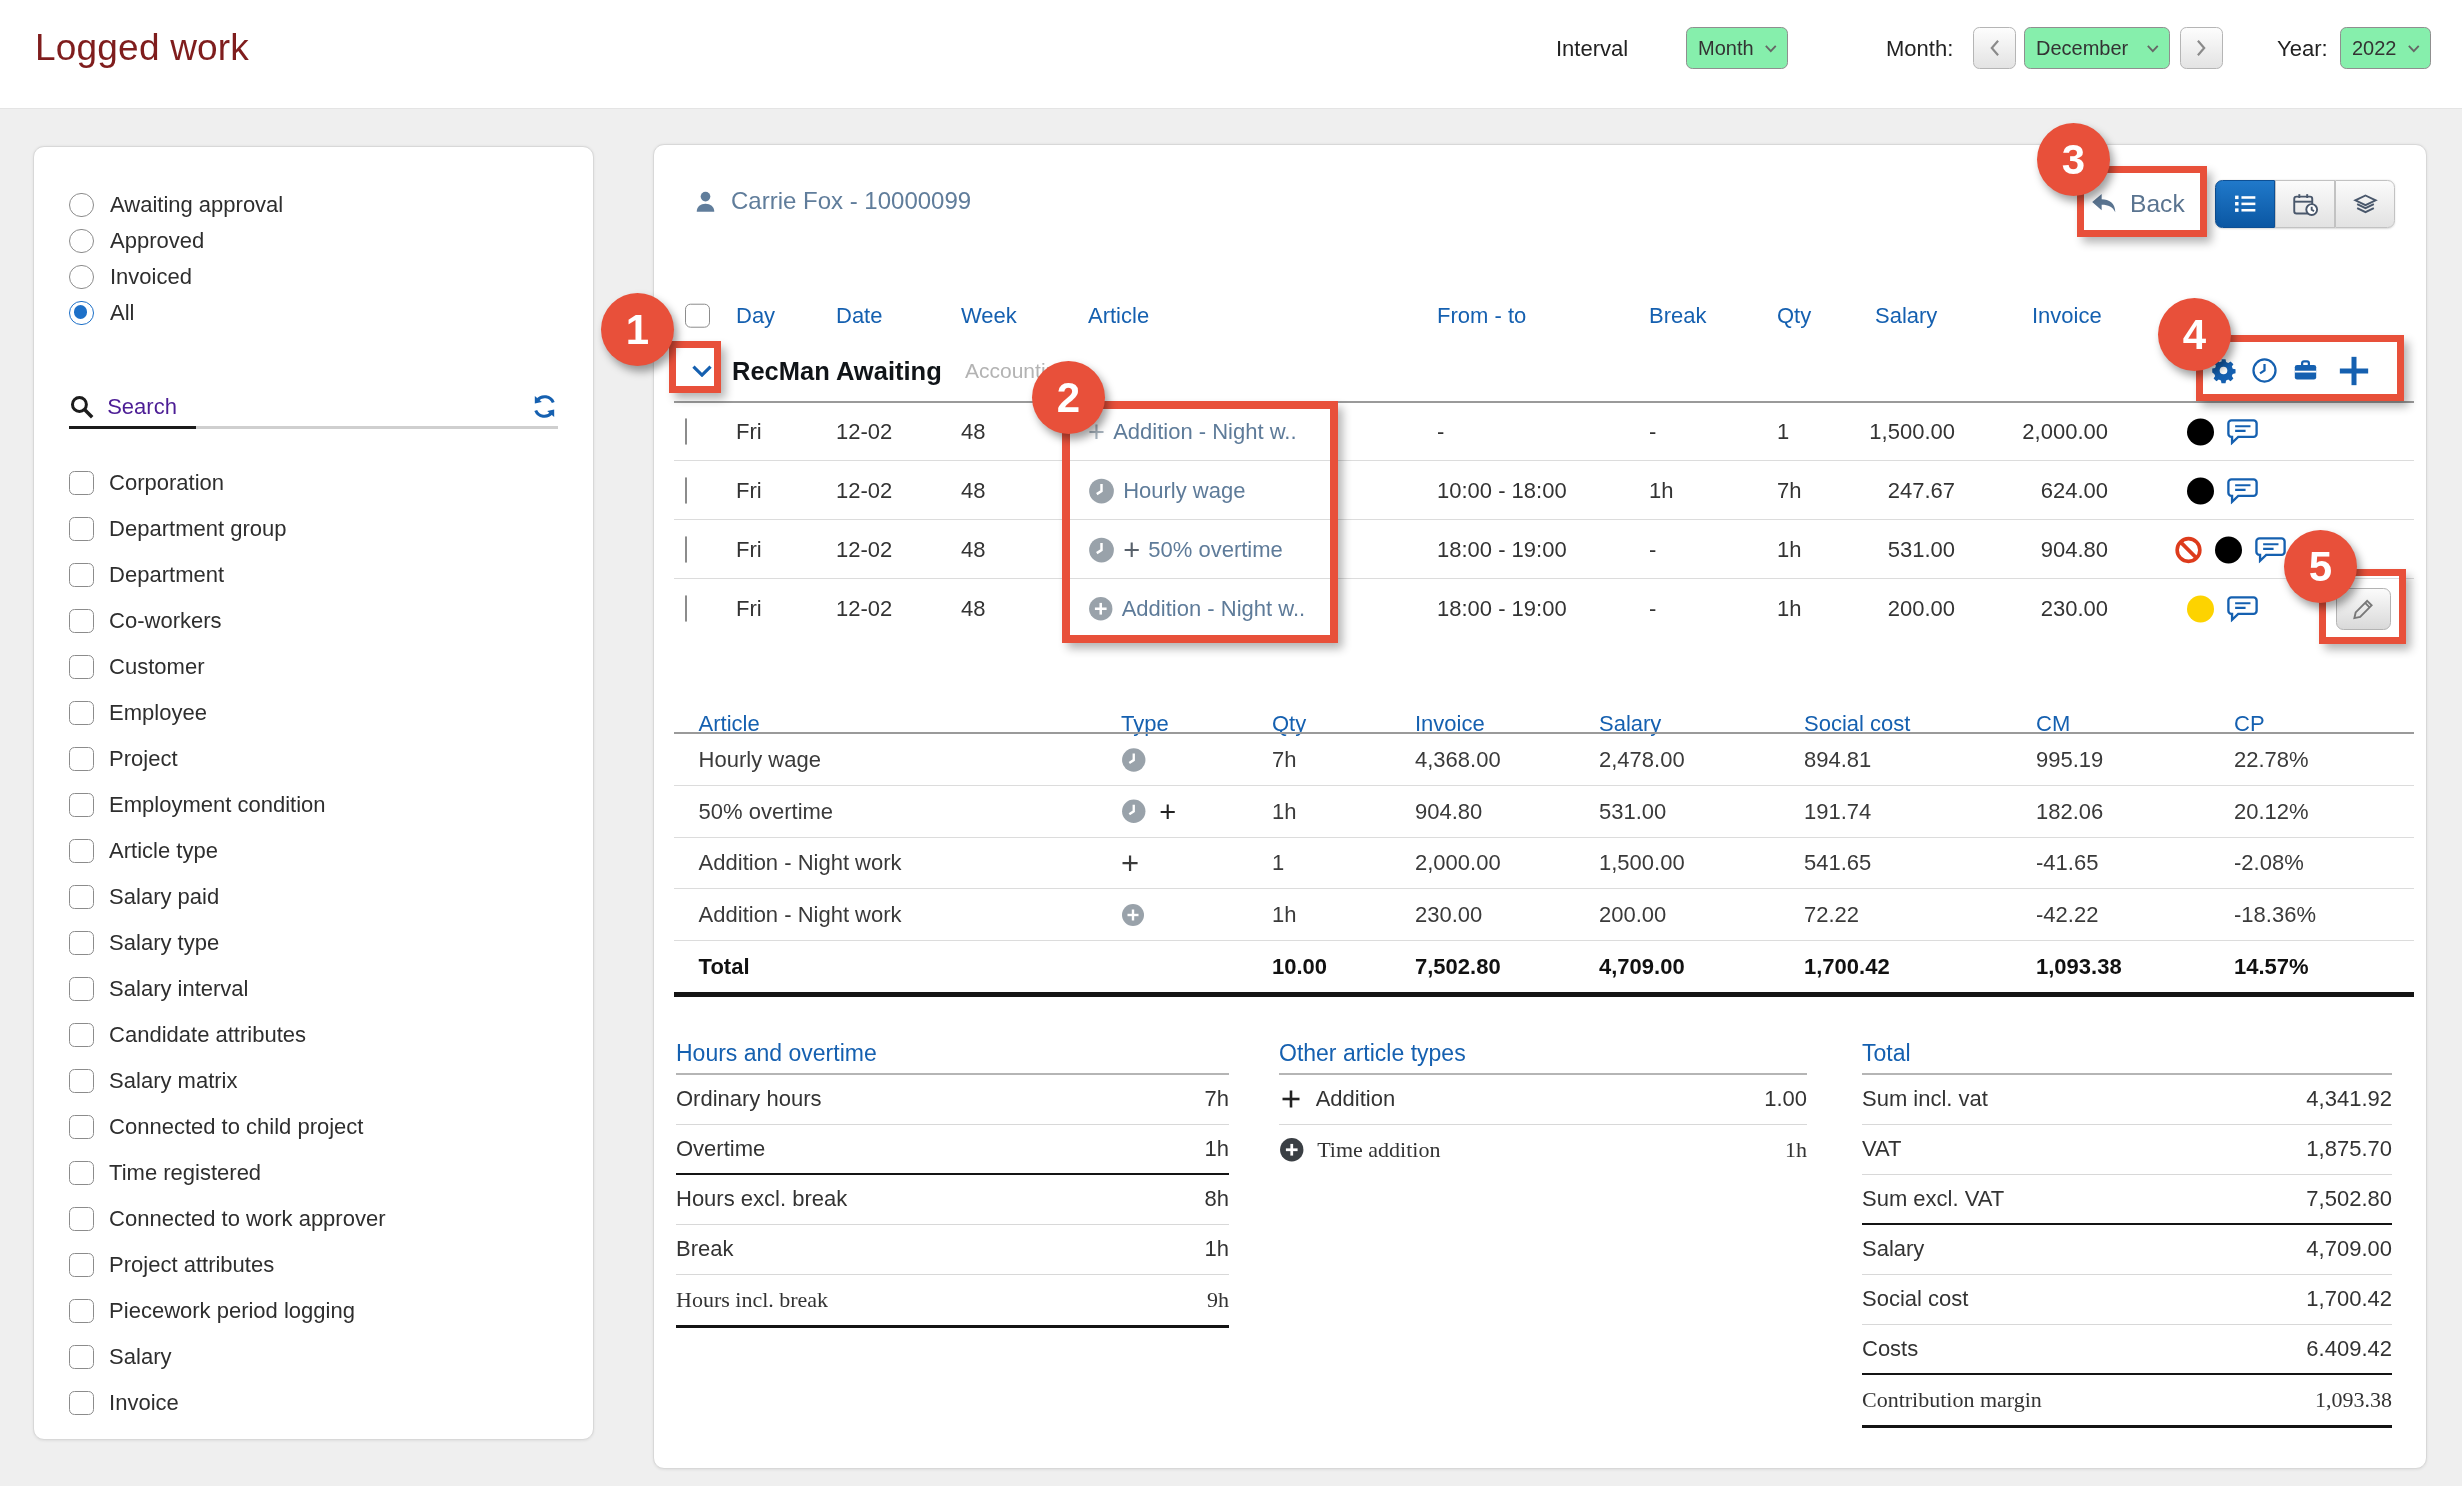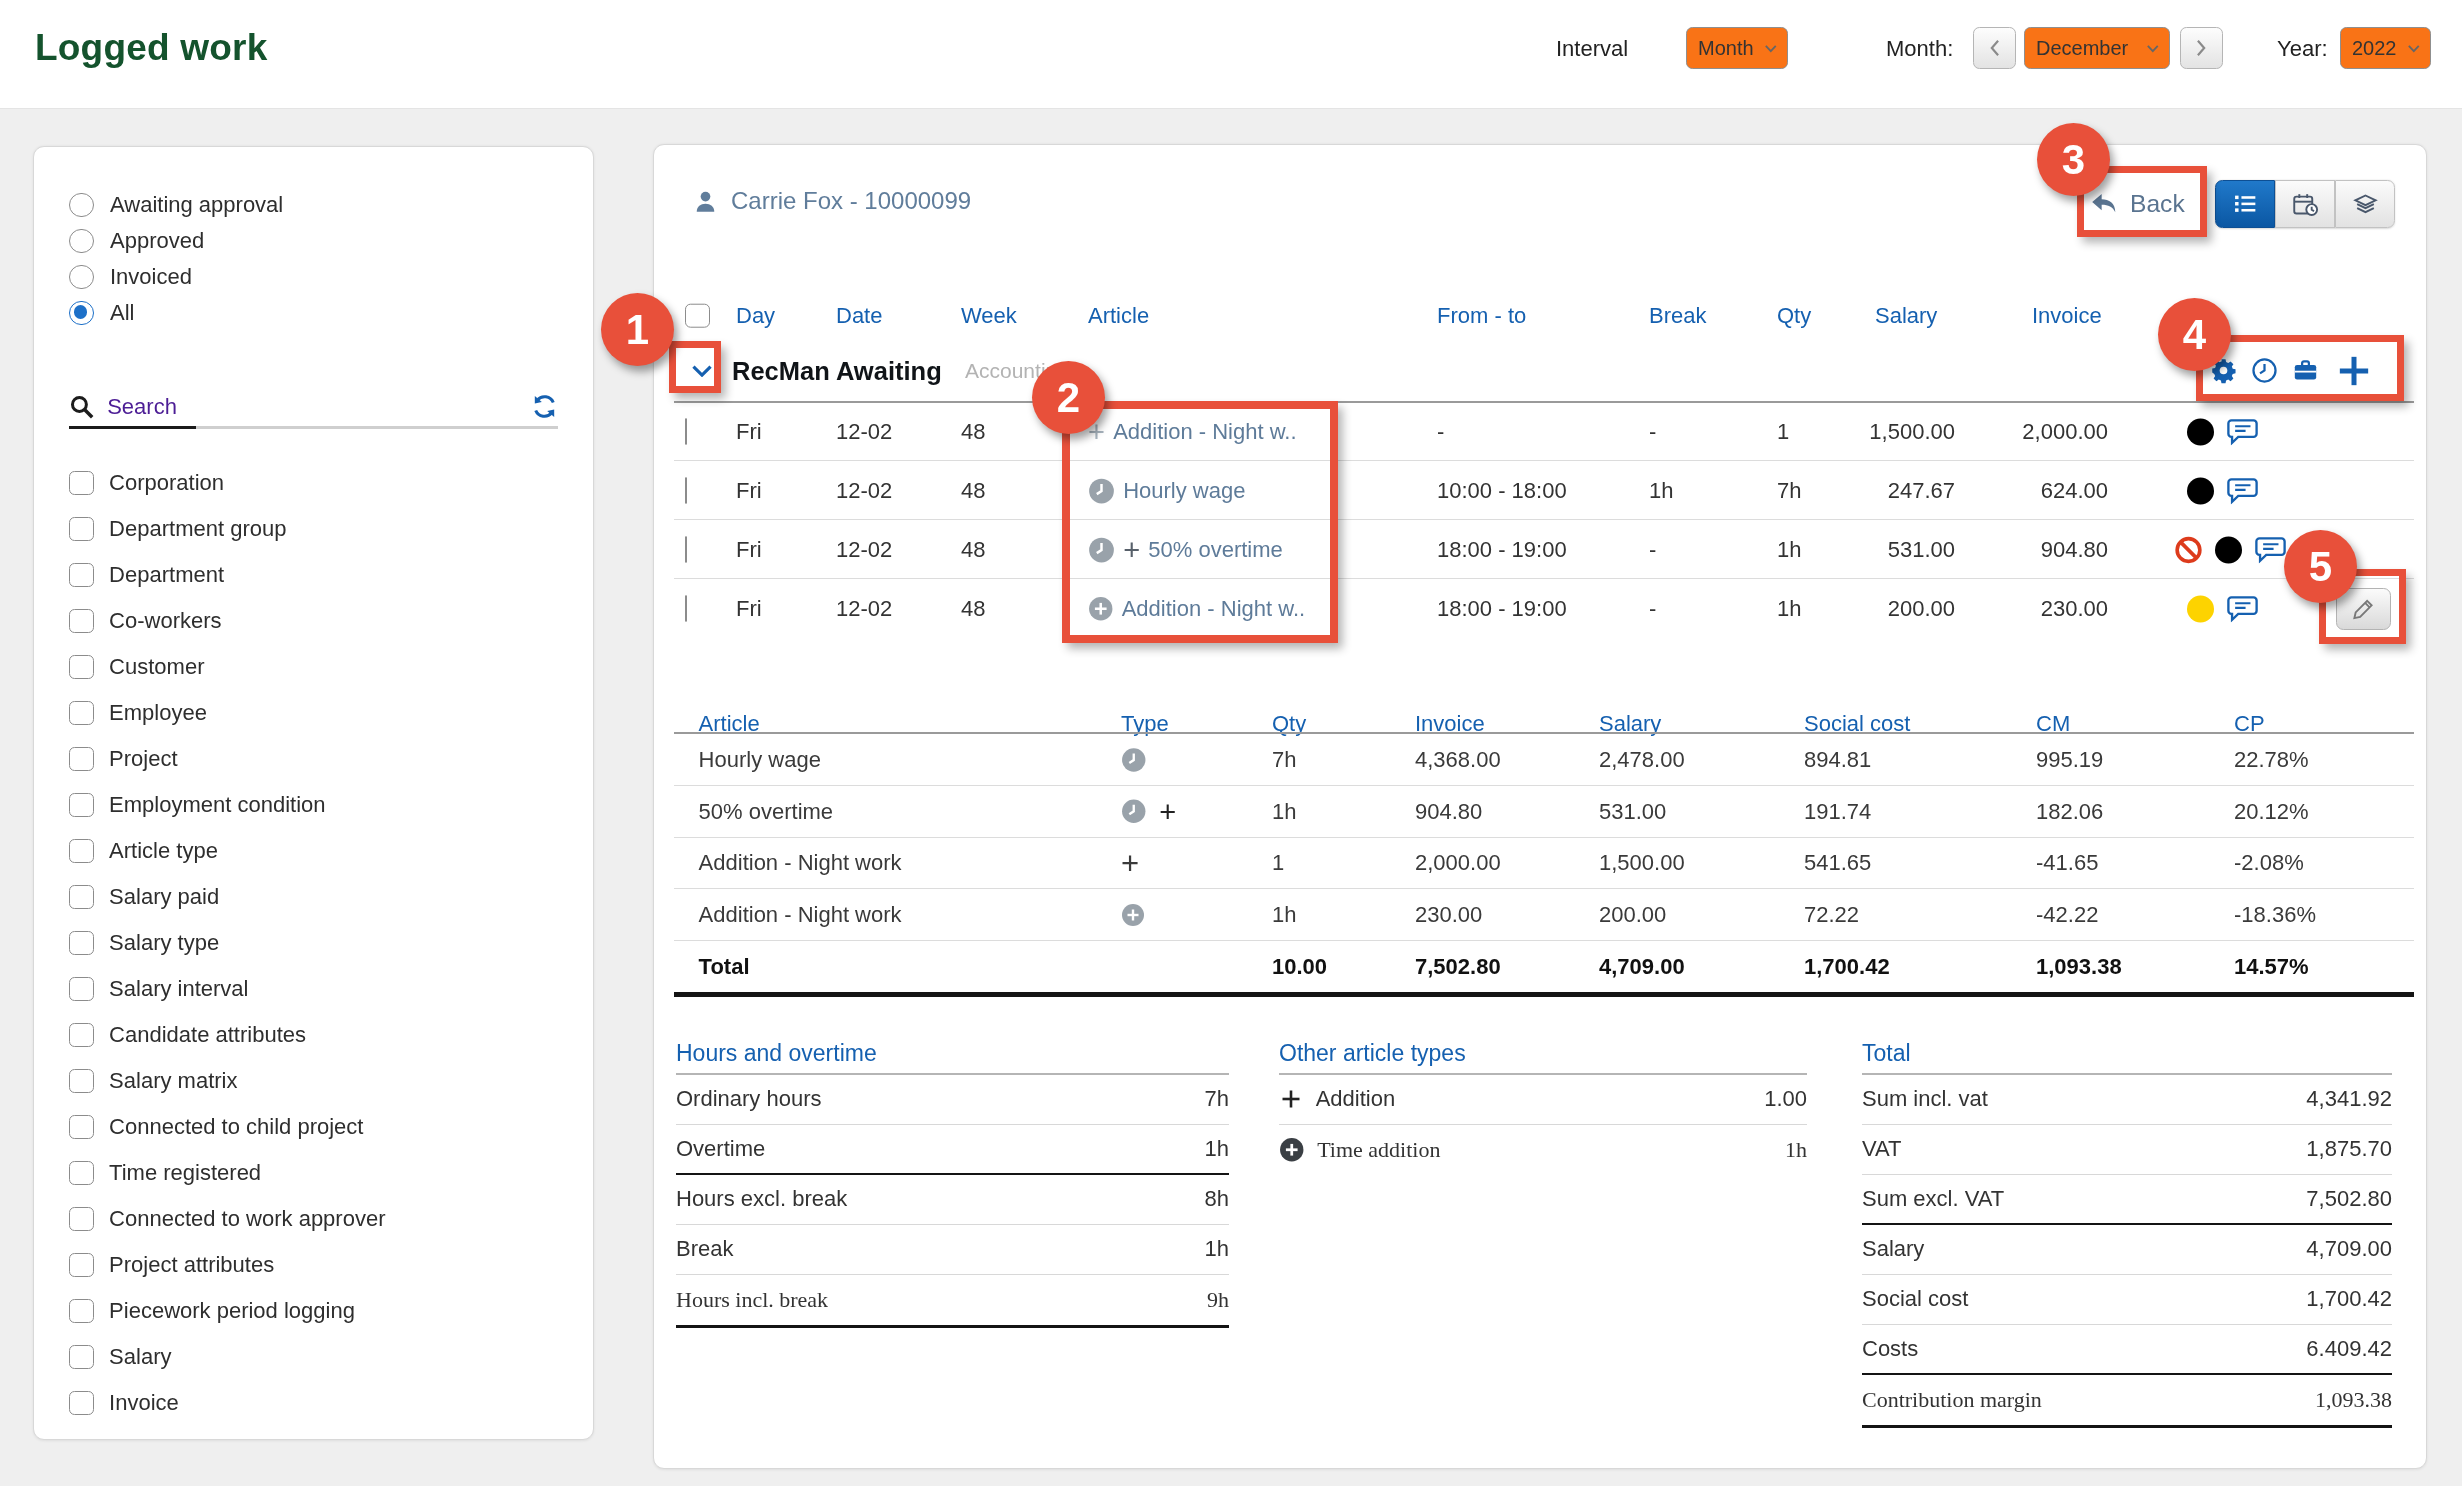--- a/index.html
+++ b/index.html
@@ -1,23 +1,23 @@
 <!DOCTYPE html>
 <html style="font-size:14.6px"><head>
 <meta charset="utf-8">
 <style>
   * { margin:0; padding:0; box-sizing:border-box; }
   html,body { background:#efefef; font-family:"Liberation Sans","DejaVu Sans",sans-serif; }
   .page { position:relative; width:2462px; height:1487px; background:#efefef; overflow:hidden; }
 
   
   .topbar { position:absolute; left:0; top:0; width:2462px; height:109px; background:#fff; border-bottom:1.8px solid #e4e4e4; }
-  .page-title { position:absolute; left:35px; top:27px; font-size:37px; font-weight:700; color:#14532d; letter-spacing:0.2px; }
+  .page-title { position:absolute; left:35px; top:27px; font-size:37px; font-weight:400; color:#7f1d1d; letter-spacing:0.2px; }
   .toplbl { position:absolute; top:29px; height:40px; line-height:40px; font-size:22px; color:#222; }
-  .select { position:absolute; top:27px; height:42px; background:#f97316; border:1.8px solid #8f8f8f; border-radius:6.4px;
+  .select { position:absolute; top:27px; height:42px; background:#86efac; border:1.8px solid #8f8f8f; border-radius:6.4px;
             display:flex; align-items:center; justify-content:space-between; padding:0 9px 0 11px; font-size:20px; color:#333; cursor:pointer; }
   .navbtn { position:absolute; top:27px; width:43px; height:42px; border:0.9px solid #b5b5b5; border-radius:6.4px;
             background:linear-gradient(#fdfdfd,#e3e3e3); display:flex; align-items:center; justify-content:center; cursor:pointer; }
 
   
   .card { position:absolute; background:#fff; border:0.9px solid #d8d8d8; border-radius:11px; box-shadow:0 0.9px 2.7px rgba(0,0,0,.07); }
   .sidebar { left:33px; top:146px; width:561px; height:1294px; padding:40px 35px 0 35px; }
   .main { left:653px; top:144px; width:1774px; height:1325px; }
 
   

